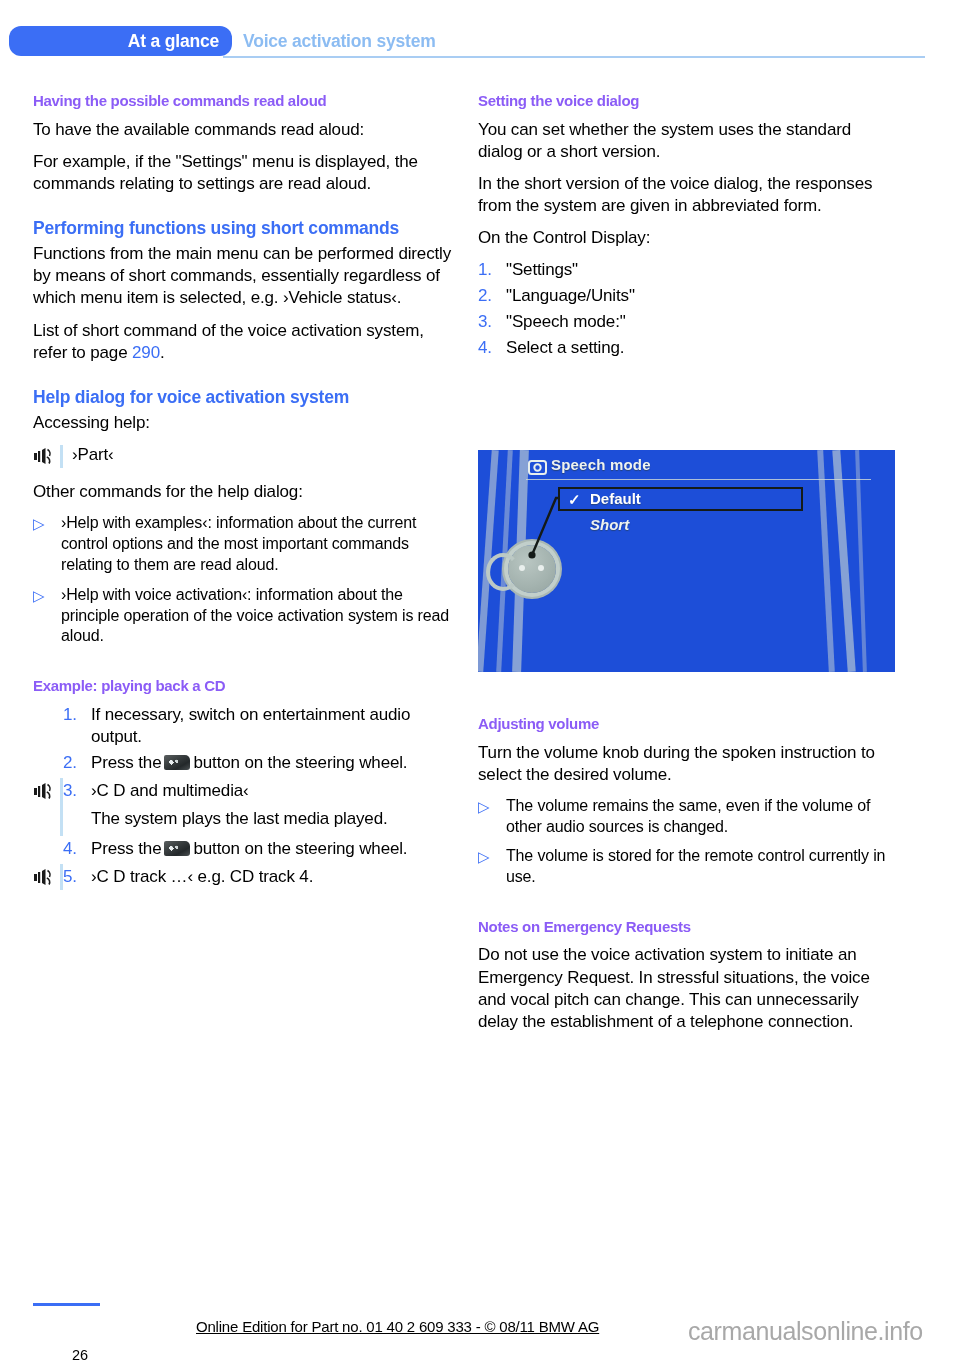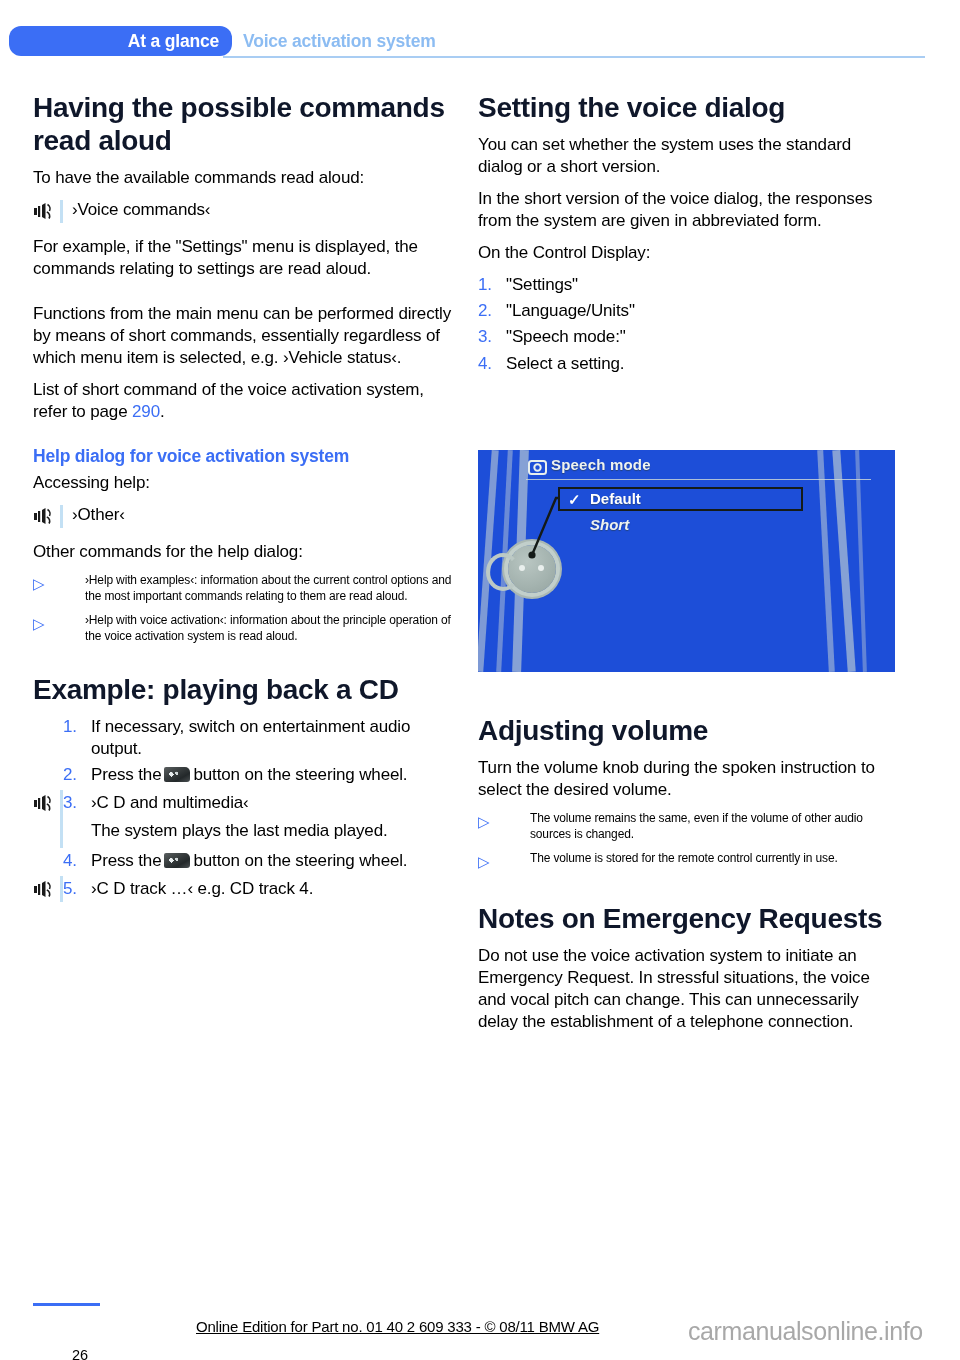--- a/index.html
+++ b/index.html
@@ -65,22 +65,22 @@
   .col {
     position: absolute;
     top: 92px;
     width: 420px;
   }
   .col-left  { left: 33px; }
   .col-right { left: 478px; }
 
   
   h2.sec {
-    color: #0f172a;
-    font-size: 28px;
+    color: #8b5cf6;
+    font-size: 15px;
     font-weight: bold;
     margin: 0 0 9px 0;
     line-height: 1.17;
     letter-spacing: -0.3px;
   }
   h3.sub {
     color: #3b6ef5;
     font-size: 17.5px;
     font-weight: bold;
     margin: 0 0 5px 0;
@@ -158,25 +158,24 @@
     margin-bottom: 9px;
   }
   .bmark {
     color: #3b6ef5;
     font-size: 15px;
     width: 28px;
     flex: 0 0 28px;
     line-height: 1.46;
   }
   .btext {
-    font-size: 12px;
+    font-size: 16px;
     line-height: 1.30;
     letter-spacing: -0.15px;
     flex: 1;
-    margin-left: 24px;
   }
 
   
   .cd-list { position: relative; margin: 0; padding: 0; }
   .cd-item {
     display: flex;
     margin-bottom: 4px;
     position: relative;
     min-height: 24px;
   }
@@ -372,59 +371,47 @@
 <div class="header">
   <div class="header-tab-active">At a glance</div>
   <div class="header-tab-label">Voice activation system</div>
 </div>
 <div class="header-rule"></div>
 
 <div class="col col-left">
 
   <h2 class="sec">Having the possible commands read aloud</h2>
   <p class="body">To have the available commands read aloud:</p>
+
+
+  <p class="body">For example, if the "Settings" menu is displayed, the commands relating to settings are read aloud.</p>
+
+  <div class="sp-md"></div>
+
+  <h3 class="sub">Performing functions using short commands</h3>
+  <p class="body"><span>Functions from the main menu can be performed directly by means of short commands, essentially regardless of which menu item is selected, e.g. </span><span>›Vehicle status‹</span><span>.</span></p>
+  <p class="body"><span>List of short command of the voice activation system, refer to page </span><span class="link">290</span><span>.</span></p>
+
+  <div class="sp-md"></div>
+
+  <h3 class="sub">Help dialog for voice activation system</h3>
+  <p class="body">Accessing help:</p>
 
   <div class="vc-line">
     <span class="vc-icon">
       <span class="bar"></span>
       <svg width="22" height="22" viewBox="0 0 22 22">
         <rect x="1" y="7" width="3" height="7" fill="#1a1a1a"></rect>
         <rect x="5" y="5" width="2.2" height="11" fill="#1a1a1a"></rect>
         <path d="M9 4 L12.5 2 L12.5 18 L9 16 Z" fill="#1a1a1a"></path>
         <path d="M14.5 3.5 C17 5 17.5 8 16.5 10" stroke="#1a1a1a" stroke-width="1.6" fill="none"></path>
         <path d="M13.8 11 C16.5 12 17.5 15 16 17.5" stroke="#1a1a1a" stroke-width="1.6" fill="none"></path>
       </svg>
     </span>
-    <span class="vc-text">›Voice commands‹</span>
-  </div>
-
-  <p class="body">For example, if the "Settings" menu is displayed, the commands relating to settings are read aloud.</p>
-
-  <div class="sp-md"></div>
-
-  <p class="body"><span>Functions from the main menu can be performed directly by means of short commands, essentially regardless of which menu item is selected, e.g. </span><span>›Vehicle status‹</span><span>.</span></p>
-  <p class="body"><span>List of short command of the voice activation system, refer to page </span><span class="link">290</span><span>.</span></p>
-
-  <div class="sp-md"></div>
-
-  <h3 class="sub">Help dialog for voice activation system</h3>
-  <p class="body">Accessing help:</p>
-
-  <div class="vc-line">
-    <span class="vc-icon">
-      <span class="bar"></span>
-      <svg width="22" height="22" viewBox="0 0 22 22">
-        <rect x="1" y="7" width="3" height="7" fill="#1a1a1a"></rect>
-        <rect x="5" y="5" width="2.2" height="11" fill="#1a1a1a"></rect>
-        <path d="M9 4 L12.5 2 L12.5 18 L9 16 Z" fill="#1a1a1a"></path>
-        <path d="M14.5 3.5 C17 5 17.5 8 16.5 10" stroke="#1a1a1a" stroke-width="1.6" fill="none"></path>
-        <path d="M13.8 11 C16.5 12 17.5 15 16 17.5" stroke="#1a1a1a" stroke-width="1.6" fill="none"></path>
-      </svg>
-    </span>
-    <span class="vc-text">›Other‹</span>
+    <span class="vc-text">›Part‹</span>
   </div>
 
   <p class="body">Other commands for the help dialog:</p>
 
   <div class="blist">
     <div class="bitem">
       <span class="bmark">▷</span>
       <span class="btext"><span>›Help with examples‹</span><span>: information about the current control options and the most important commands relating to them are read aloud.</span></span>
     </div>
     <div class="bitem">

